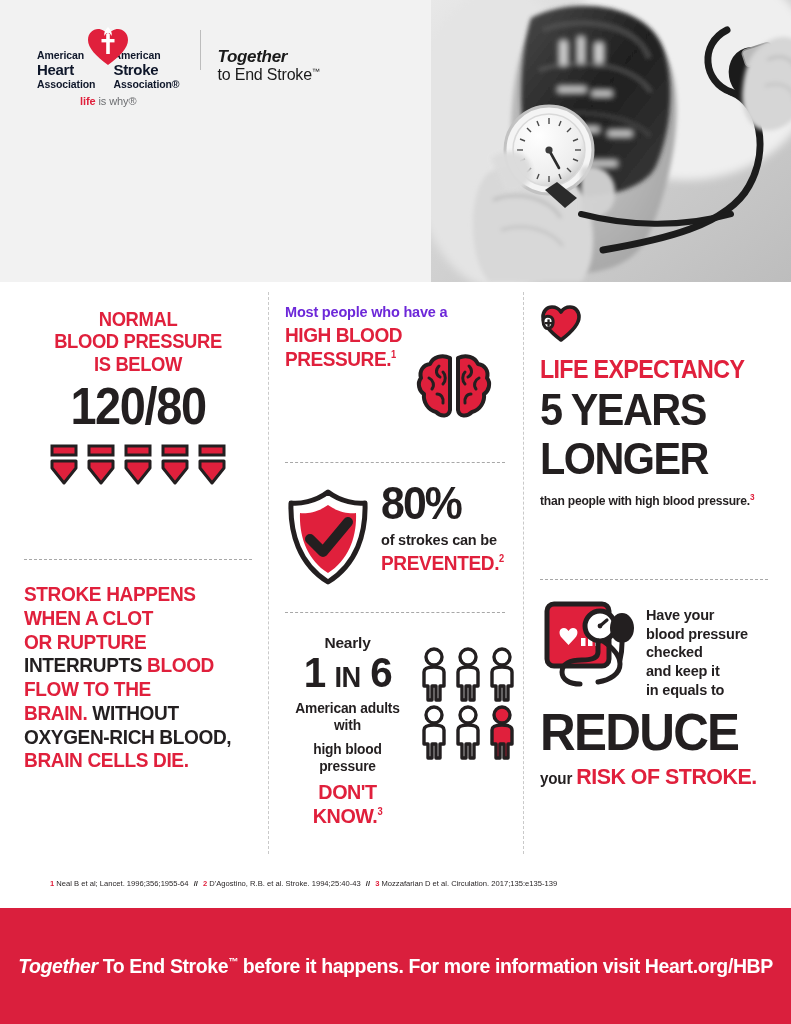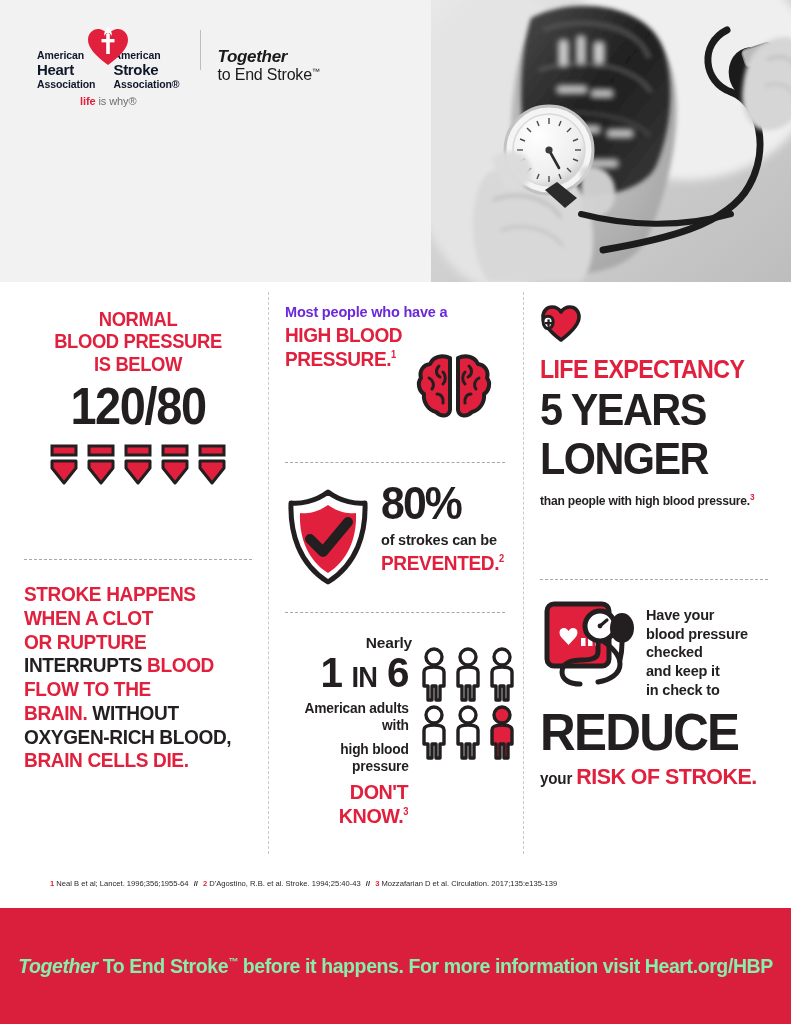--- a/index.html
+++ b/index.html
@@ -288,21 +288,21 @@
     letter-spacing: -0.4px;
     margin-top: 3px;
     transform: scaleX(0.93);
     transform-origin: left center;
   }
   .p-shield .sup { font-size: 10px; vertical-align: super; }
 
   
   .p-one6 { left: 283px; top: 352px; width: 235px; }
   .one6-flex { display: flex; align-items: flex-start; }
-  .one6-left { width: 148px; text-align: right; }
+  .one6-left { width: 148px; text-align: center; }
   .one6-left .nearly {
     color: #231f20;
     font-weight: bold;
     font-size: 15.5px;
     letter-spacing: -0.2px;
   }
   .one6-left .big {
     color: #231f20;
     font-weight: bold;
     font-size: 43px;
@@ -453,21 +453,21 @@
     top: 908px;
     width: 791px;
     height: 116px;
     background: #da1f3d;
   }
   .footer-text {
     position: absolute;
     left: 50%;
     top: 50%;
     transform: translate(-50%, -50%);
-    color: #86efac;
+    color: #ffffff;
     font-weight: bold;
     font-size: 19.5px;
     letter-spacing: -0.4px;
     white-space: nowrap;
   }
   .footer-text .ital { font-style: italic; }
   .footer-text .tm { font-size: 10px; vertical-align: super; }
 </style>
 </head>
 <body>
@@ -787,21 +787,21 @@
             <path d="M63 43 C73 50 80 58 80 66 C80 76 70 82 58 84" fill="none" stroke="#231f20" stroke-width="5" stroke-linecap="round"></path>
             <ellipse cx="82" cy="30" rx="12" ry="15" fill="#231f20"></ellipse>
             <path d="M82 45 C82 52 81 58 80 62" fill="none" stroke="#231f20" stroke-width="5" stroke-linecap="round"></path>
           </svg>
         </div>
         <div class="rtxt">
           <div>Have your</div>
           <div>blood pressure</div>
           <div>checked</div>
           <div>and keep it</div>
-          <div>in check to</div>
+          <div>in equals to</div>
         </div>
       </div>
       <div class="reduce-word">REDUCE</div>
       <div class="ros"><span class="your">your </span><span class="risk">RISK OF STROKE.</span></div>
     </div>
 
   </div>
 
   <div class="citations">
     <div class="cit-inner"><span class="n">1</span> <span>Neal B et al; Lancet. 1996;356;1955-64</span> <span class="sl">//</span> <span class="n">2</span> <span>D'Agostino, R.B. et al. Stroke. 1994;25:40-43</span> <span class="sl">//</span> <span class="n">3</span> <span>Mozzafarian D et al. Circulation. 2017;135:e135-139</span></div>

